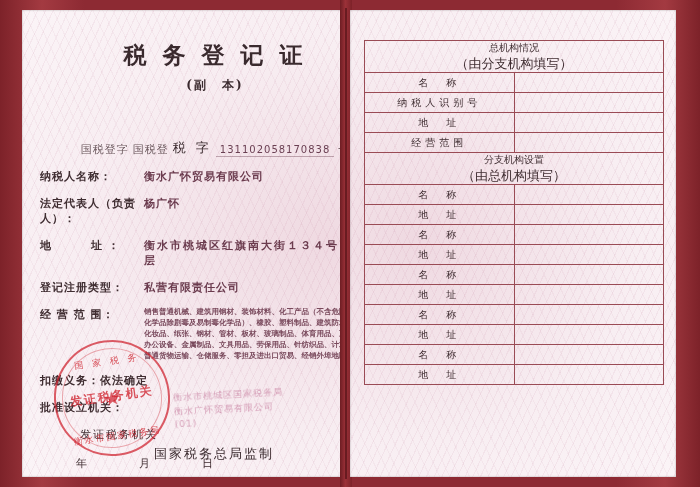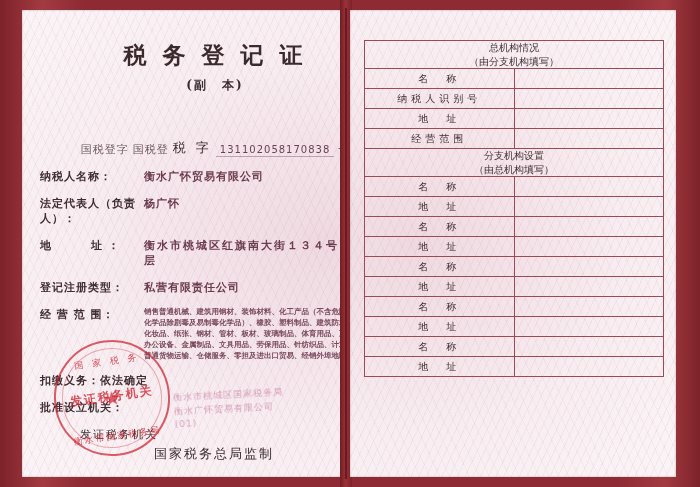--- a/index.html
+++ b/index.html
@@ -143,21 +143,21 @@
     height:19px;font-size:10px;color:#3f2d31;
     padding:0 4px;
   }
   td.hdr{
     text-align:center;font-size:11px;line-height:1.35;padding:4px 2px;color:#3a2a2e;
   }
   td.lab{
     width:78px;text-align:center;letter-spacing:4px;padding-right:0;
   }
   td.val{background:transparent;}
-  .hdr .ln2{font-size:10px;}
+  .hdr .ln2{font-size:13px;}
 </style>
 </head>
 <body>
 
 <div class="cert">
 
   <div class="page left">
     <div class="pattern"></div>
     <div class="l-inner">
       <div class="title">税 务 登 记 证</div>
@@ -203,20 +203,21 @@
         <div class="row">
           <div class="k" style="width:auto;flex:0 0 auto;">扣缴义务：依法确定</div>
         </div>
         <div class="row">
           <div class="k">批准设立机关：</div>
           <div class="v"></div>
         </div>
       </div>
 
       <div class="issue">发证税务机关</div>
+      <div class="date">年　　月　　日</div>
     </div>
 
     <div class="seal">
       <div class="arc-t">国 家 税 务</div>
       <div class="mid">发证税务机关</div>
       <div class="arc-b">衡水市国家税务局</div>
       <div class="star">★</div>
     </div>
 
     <div class="stamp2">

